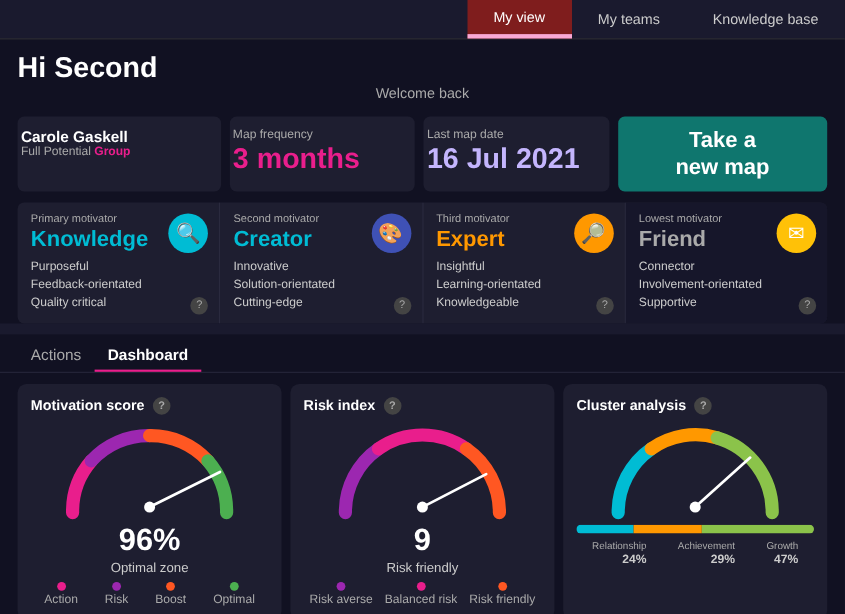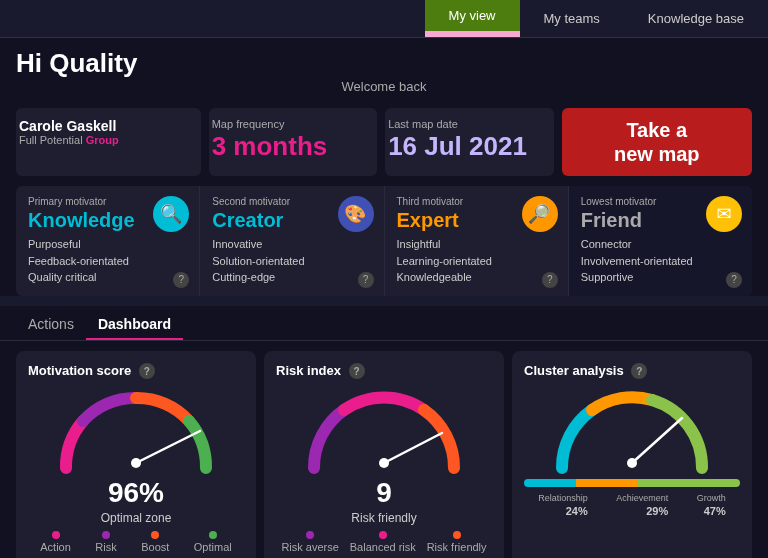--- a/index.html
+++ b/index.html
@@ -22,23 +22,23 @@
     }
     .nav-tab {
       padding: 8px 24px;
       color: #ccc;
       font-size: 13px;
       cursor: pointer;
       border: none;
       background: transparent;
     }
     .nav-tab.active {
-      background: #4d7c0f;
-      color: #fff;
-      border-bottom: 6px solid #f9a8d4;
+      background: #7f1d1d;
+      color: #fff;
+      border-bottom: 4px solid #f9a8d4;
     }
 
     
     .header-section {
       background: #111122;
       padding: 10px 16px 0 16px;
     }
     .greeting-title {
       font-size: 26px;
       font-weight: bold;
@@ -87,21 +87,21 @@
     .stat-card-value {
       font-size: 26px;
       font-weight: bold;
       color: #e91e8c;
       line-height: 1.1;
     }
     .stat-card-value.cyan {
       color: #c4b5fd;
     }
     .cta-card {
-      background: #b91c1c;
+      background: #0f766e;
       border-radius: 6px;
       padding: 10px 14px;
       flex: 1;
       display: flex;
       align-items: flex-end;
       justify-content: center;
       cursor: pointer;
     }
     .cta-card-text {
       font-size: 20px;
@@ -309,21 +309,21 @@
 </head>
 <body>
 
 <div class="top-nav">
   <button class="nav-tab active">My view</button>
   <button class="nav-tab">My teams</button>
   <button class="nav-tab">Knowledge base</button>
 </div>
 
 <div class="header-section">
-  <div class="greeting-title">Hi Quality</div>
+  <div class="greeting-title">Hi Second</div>
   <div class="greeting-sub">Welcome back</div>
 
   <div class="stats-row">
     <div class="stat-card user-card">
       <div class="stat-card-name">Carole Gaskell</div>
       <div class="stat-card-sub">
         <span>Full Potential </span><span class="highlight">Group</span>
       </div>
     </div>
     <div class="stat-card">

